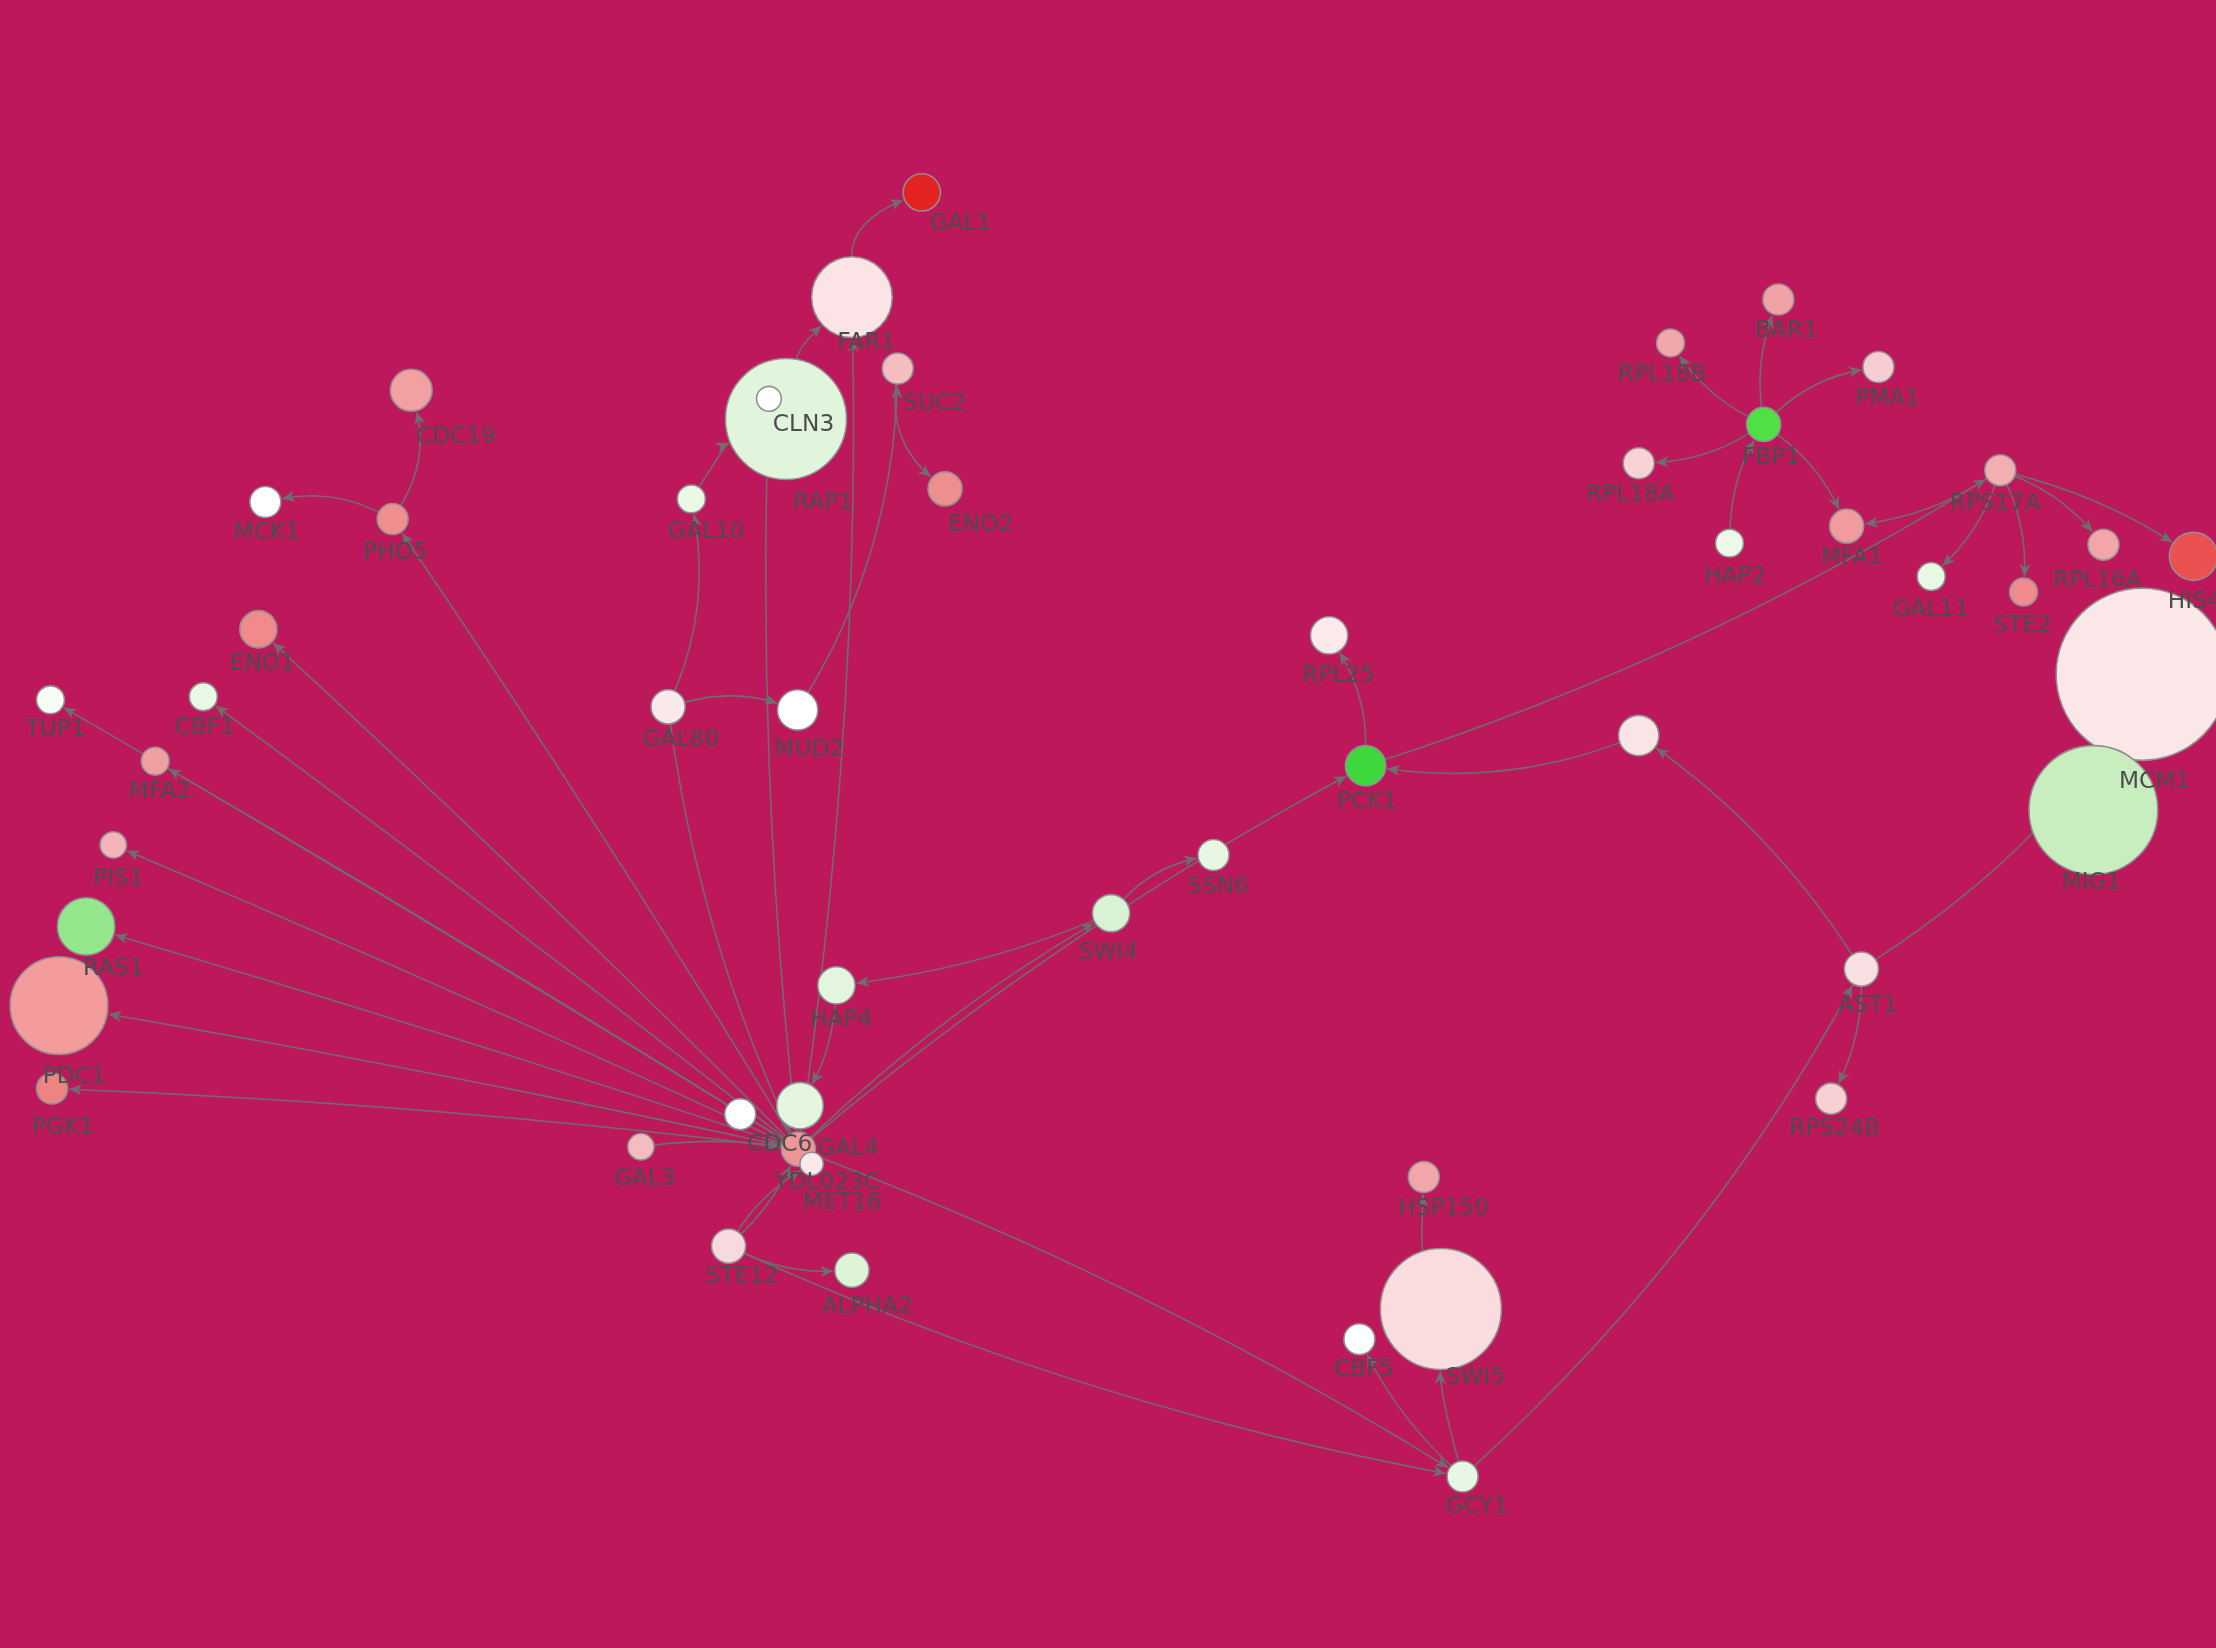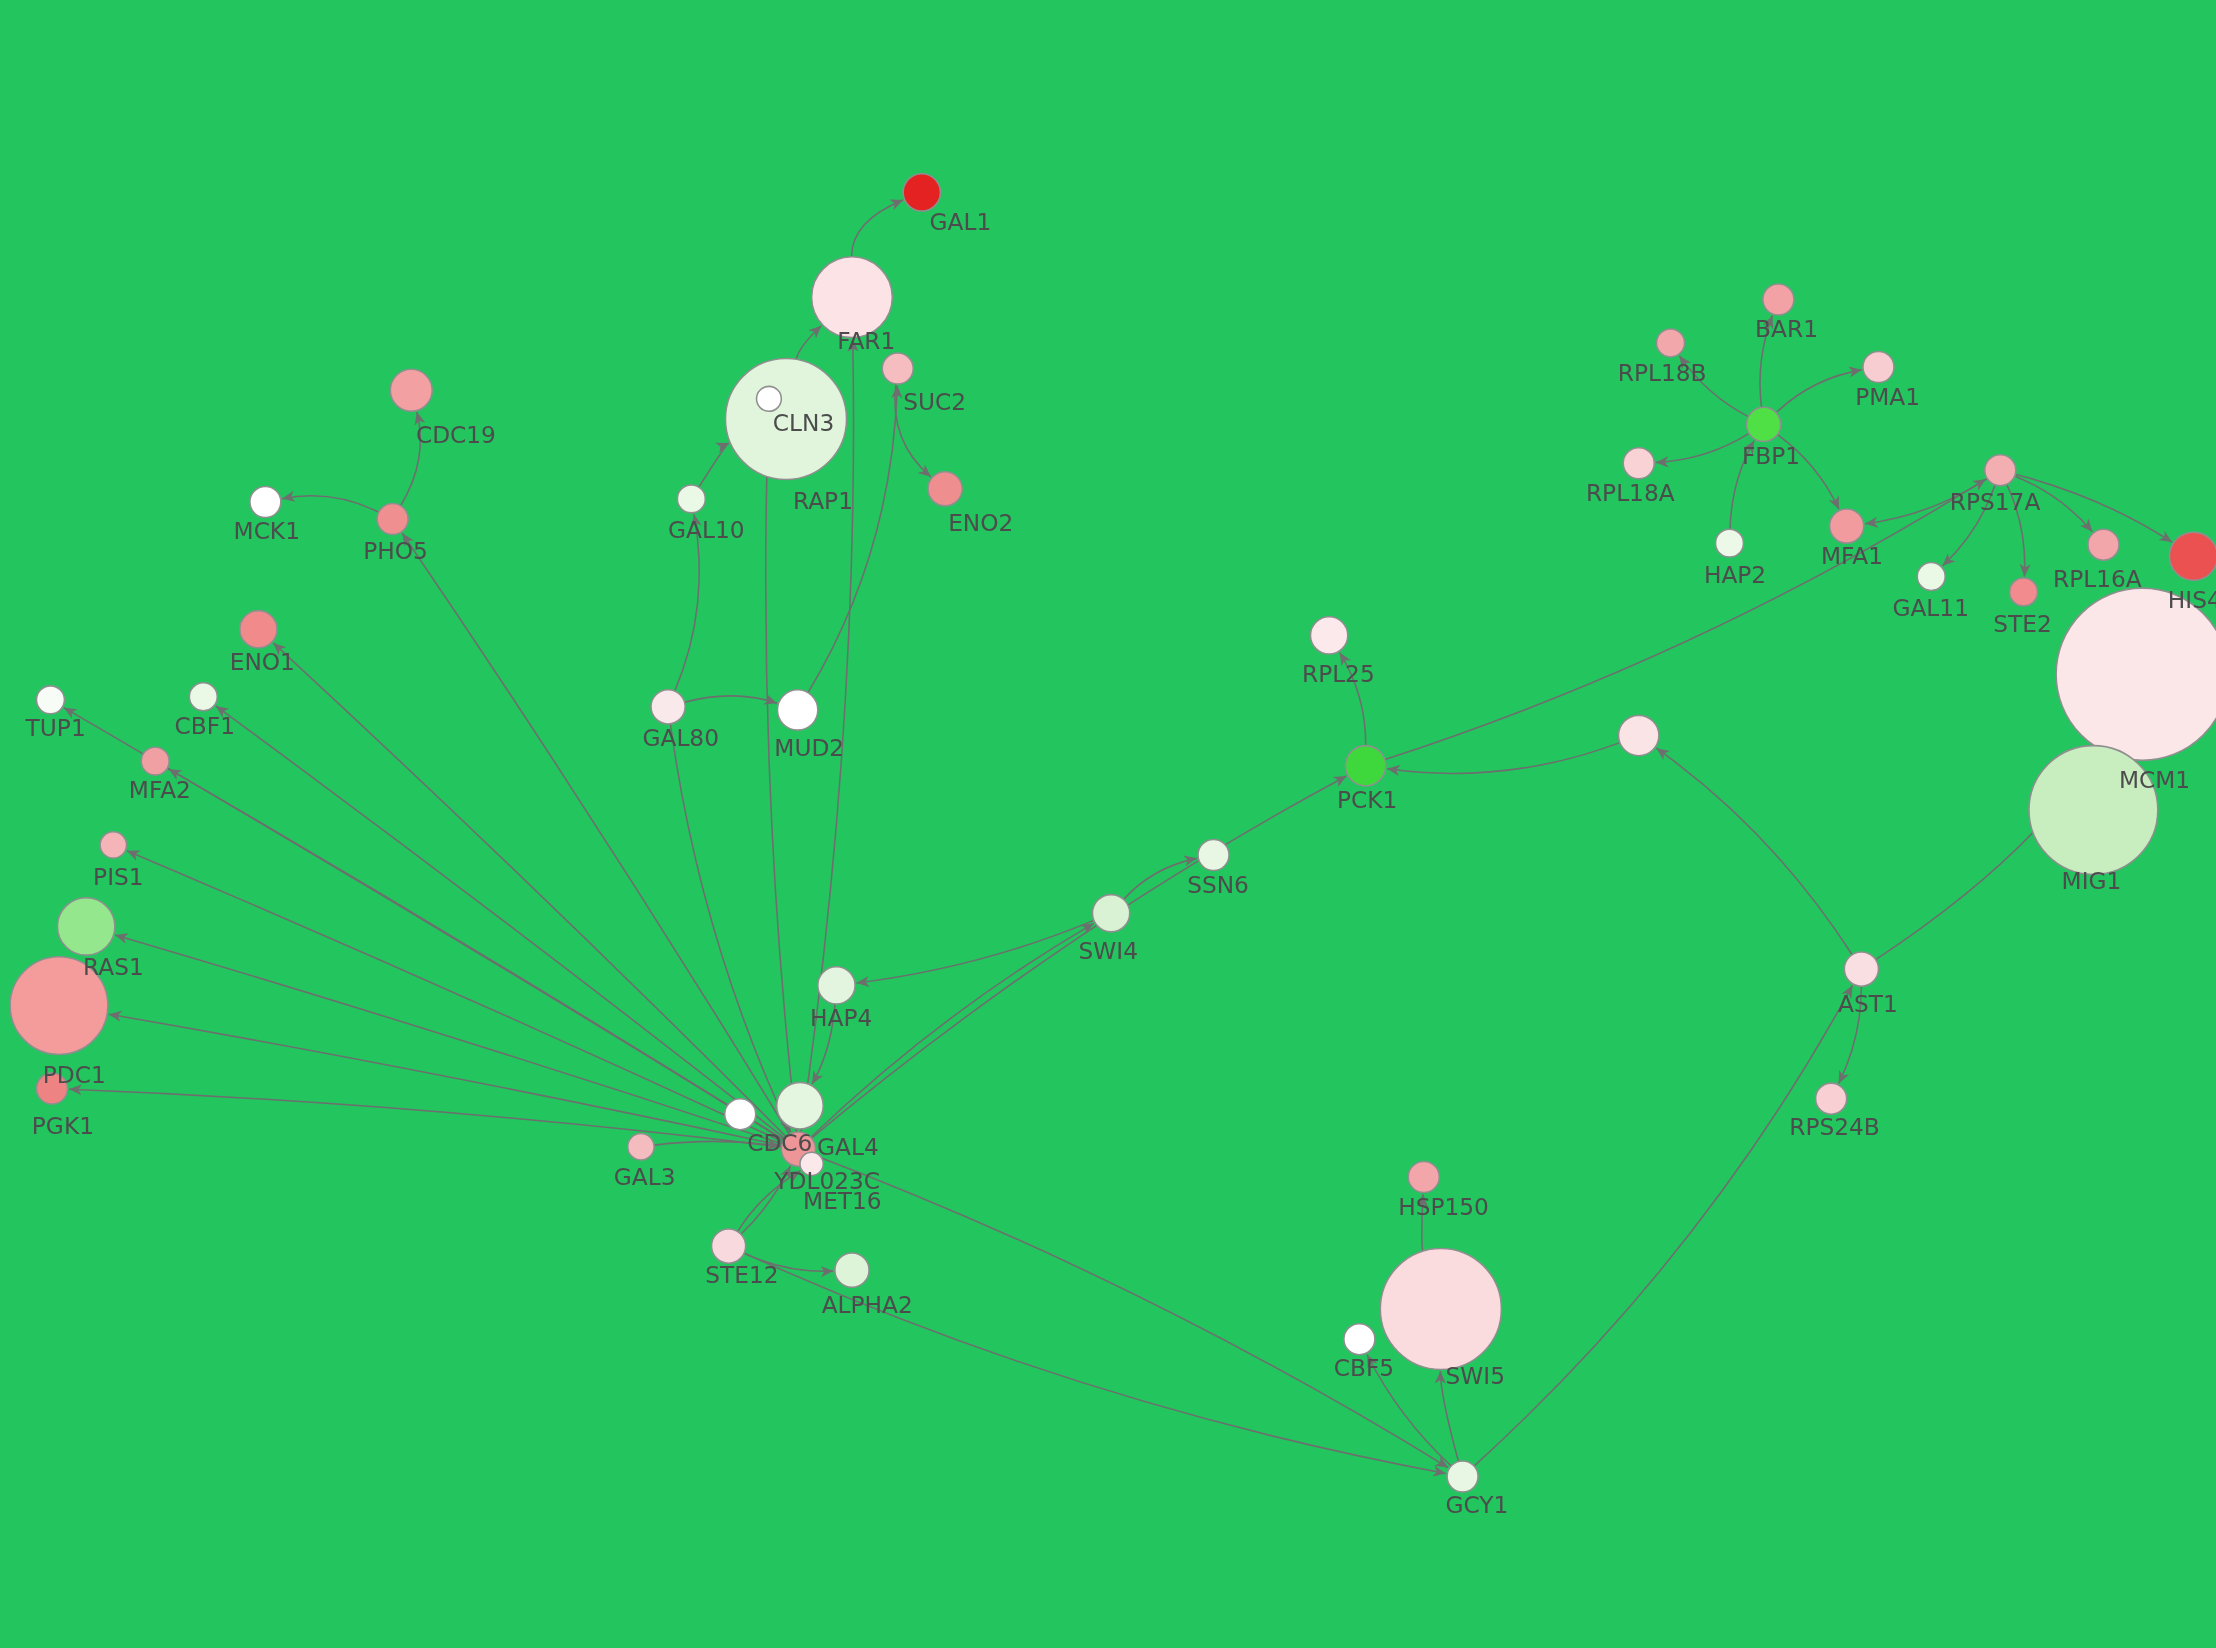--- a/index.html
+++ b/index.html
@@ -5,21 +5,21 @@
 <style>
   html, body {
     margin: 0;
     padding: 0;
     background: #ffffff;
   }
   #canvas-wrap {
     position: relative;
     width: 2216px;
     height: 1648px;
-    background: #22c55e;
+    background: #be185d;
     overflow: hidden;
   }
   svg { display: block; }
   .edge {
     fill: none;
     stroke: #6e6e6e;
     stroke-width: 2;
   }
   .node {
     stroke: #8f8f8f;

